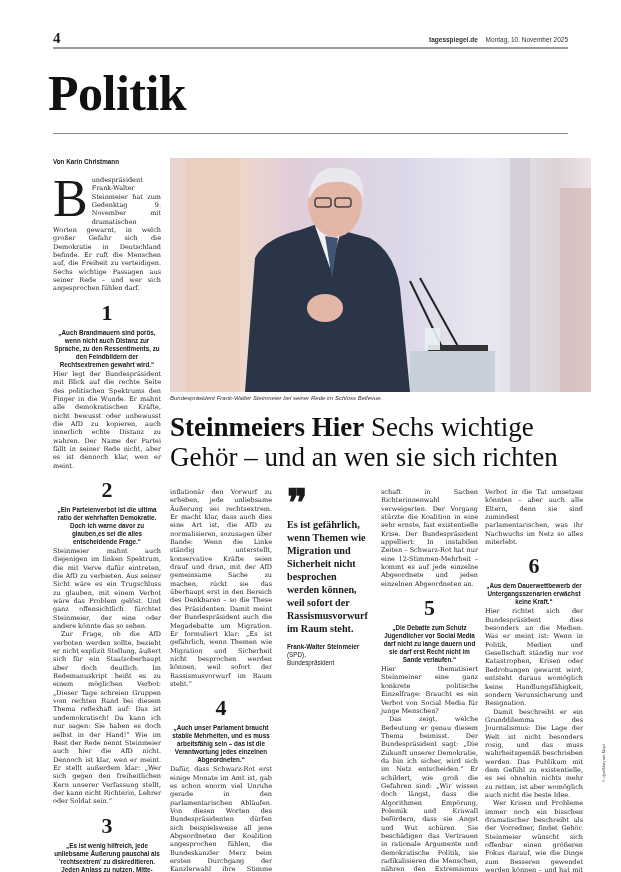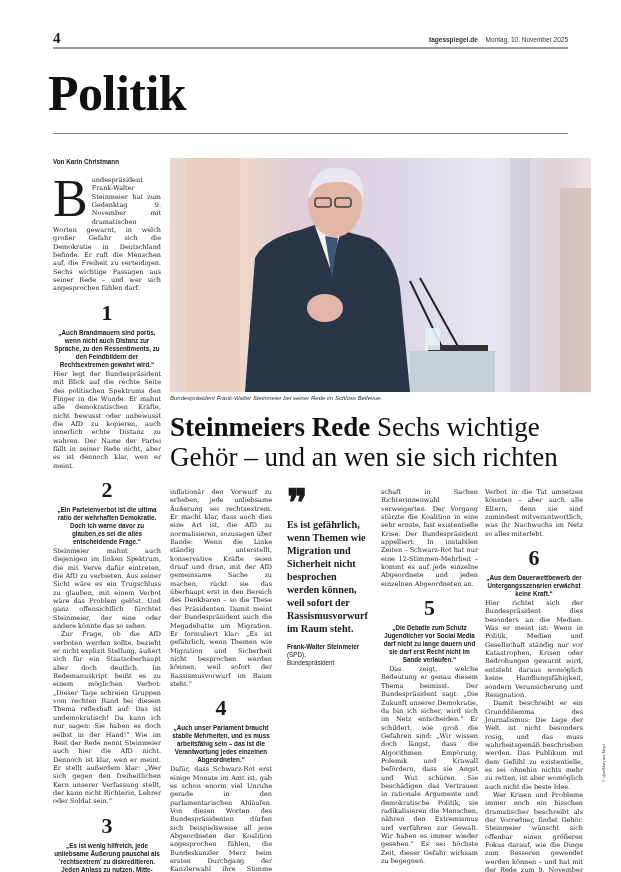--- a/index.html
+++ b/index.html
@@ -77,21 +77,21 @@
     <line x1="240" y1="123" x2="282" y2="210" stroke="#222" stroke-width="2"></line>
     <line x1="250" y1="120" x2="300" y2="210" stroke="#222" stroke-width="2"></line>
     <rect x="258" y="187" width="60" height="6" fill="#333"></rect>
     <rect x="240" y="193" width="85" height="41" fill="#c7cfd8"></rect>
     <rect x="255" y="170" width="15" height="22" fill="#eaf0f5" opacity="0.9"></rect>
   </svg>
 </div>
 <div class="abs caption">Bundespräsident Frank-Walter Steinmeier bei seiner Rede im Schloss Bellevue.</div>
 
 <div class="abs headline">
-  <b>Steinmeiers Rede</b><span> Sechs wichtige Gehör – und an wen sie sich richten</span>
+  <b>Steinmeiers Hier</b><span> Sechs wichtige Gehör – und an wen sie sich richten</span>
 </div>
 
 <div class="col c2" style="top:488px;">
   <p>inflationär den Vorwurf zu erheben, jede unliebsame Äußerung sei rechtsextrem. Er macht klar, dass auch dies eine Art ist, die AfD zu normalisieren, sozusagen über Bande: Wenn die Linke ständig unterstellt, konservative Kräfte seien drauf und dran, mit der AfD gemeinsame Sache zu machen, rückt sie das überhaupt erst in den Bereich des Denkbaren – so die These des Präsidenten. Damit meint der Bundespräsident auch die Megadebatte um Migration. Er formuliert klar: „Es ist gefährlich, wenn Themen wie Migration und Sicherheit nicht besprochen werden können, weil sofort der Rassismusvorwurf im Raum steht.“</p>
   <div class="num">4</div>
   <p class="quote">„Auch unser Parlament braucht stabile Mehrheiten, und es muss arbeitsfähig sein – das ist die Verantwortung jedes einzelnen Abgeordneten.“</p>
   <p>Dafür, dass Schwarz-Rot erst einige Monate im Amt ist, gab es schon enorm viel Unruhe gerade in den parlamentarischen Abläufen. Von diesen Worten des Bundespräsidenten dürfen sich beispielsweise all jene Abgeordneten der Koalition angesprochen fühlen, die Bundeskanzler Merz beim ersten Durchgang der Kanzlerwahl ihre Stimme verwehrten und so dem Regierungsbündnis einen kolossalen Fehlstart bescherten.</p>
 
 </div>
 
@@ -101,26 +101,27 @@
   <div class="attr">
     <b>Frank-Walter Steinmeier</b><span> (SPD),</span><br>
     <span>Bundespräsident</span>
   </div>
 </div>
 
 <div class="col c4" style="top:488px;">
   <p>schaft in Sachen Richterinnenwahl verweigerten. Der Vorgang stürzte die Koalition in eine sehr ernste, fast existentielle Krise. Der Bundespräsident appelliert: In instabilen Zeiten – Schwarz-Rot hat nur eine 12-Stimmen-Mehrheit – kommt es auf jede einzelne Abgeordnete und jeden einzelnen Abgeordneten an.</p>
   <div class="num">5</div>
   <p class="quote">„Die Debatte zum Schutz Jugendlicher vor Social Media darf nicht zu lange dauern und sie darf erst Recht nicht im Sande verlaufen.“</p>
+  <p>Hier thematisiert Steinmeiner eine ganz konkrete politische Einzelfrage: Braucht es ein Verbot von Social Media für junge Menschen?</p>
   <p class="indent">Das zeigt, welche Bedeutung er genau diesem Thema beimisst. Der Bundespräsident sagt: „Die Zukunft unserer Demokratie, da bin ich sicher, wird sich im Netz entscheiden.“ Er schildert, wie groß die Gefahren sind: „Wir wissen doch längst, dass die Algorithmen Empörung, Polemik und Krawall befördern, dass sie Angst und Wut schüren. Sie beschädigen das Vertrauen in rationale Argumente und demokratische Politik, sie radikalisieren die Menschen, nähren den Extremismus und verführen zur Gewalt. Wir haben es immer wieder gesehen.“ Es sei höchste Zeit, dieser Gefahr wirksam zu begegnen.</p>
 
 </div>
 
 <div class="col c5" style="top:488px;">
-  <p>Verbot in die Tat umsetzen könnten – aber auch alle Eltern, denn sie sind zumindest mitverantwortlich, was ihr Nachwuchs im Netz so alles miterlebt.</p>
+  <p>Verbot in die Tat umsetzen könnten – aber auch alle Eltern, denn sie sind zumindest parlamentarischen, was ihr Nachwuchs im Netz so alles miterlebt.</p>
   <div class="num">6</div>
   <p class="quote">„Aus dem Dauerwettbewerb der Untergangsszenarien erwächst keine Kraft.“</p>
   <p>Hier richtet sich der Bundespräsident dies besonders an die Medien. Was er meint ist: Wenn in Politik, Medien und Gesellschaft ständig nur vor Katastrophen, Krisen oder Bedrohungen gewarnt wird, entsteht daraus womöglich keine Handlungsfähigkeit, sondern Verunsicherung und Resignation.</p>
   <p class="indent">Damit beschreibt er ein Grunddilemma des Journalismus: Die Lage der Welt ist nicht besonders rosig, und das muss wahrheitsgemäß beschrieben werden. Das Publikum mit dem Gefühl zu existentielle, es sei ohnehin nichts mehr zu retten, ist aber womöglich auch nicht die beste Idee.</p>
   <p class="indent">Wer Krisen und Probleme immer noch ein bisschen dramatischer beschreibt als der Vorredner, findet Gehör. Steinmeier wünscht sich offenbar einen größeren Fokus darauf, wie die Dinge zum Besseren gewendet werden können – und hat mit der Rede zum 9. November versucht, seinen Beitrag dazu zu leisten.</p>
 
 </div>
 
 <div class="abs credit">© dpa/Maryam Majd</div>
 

